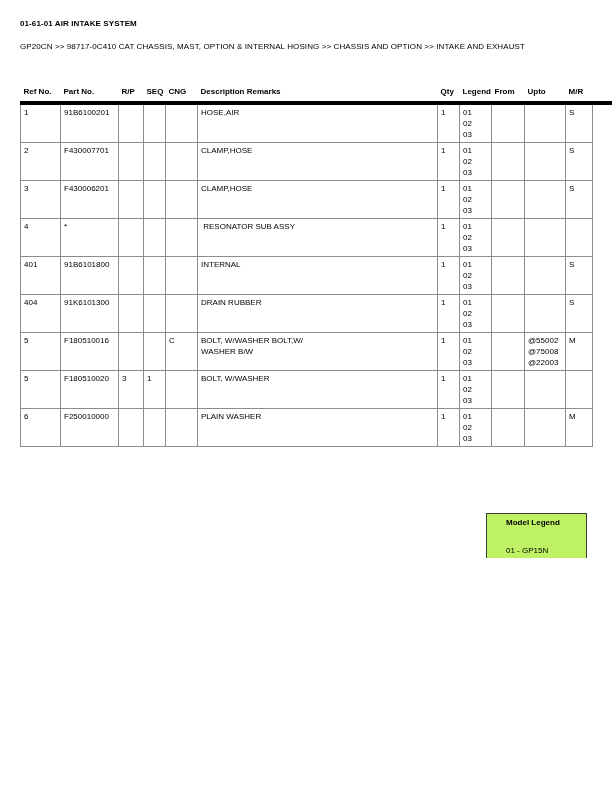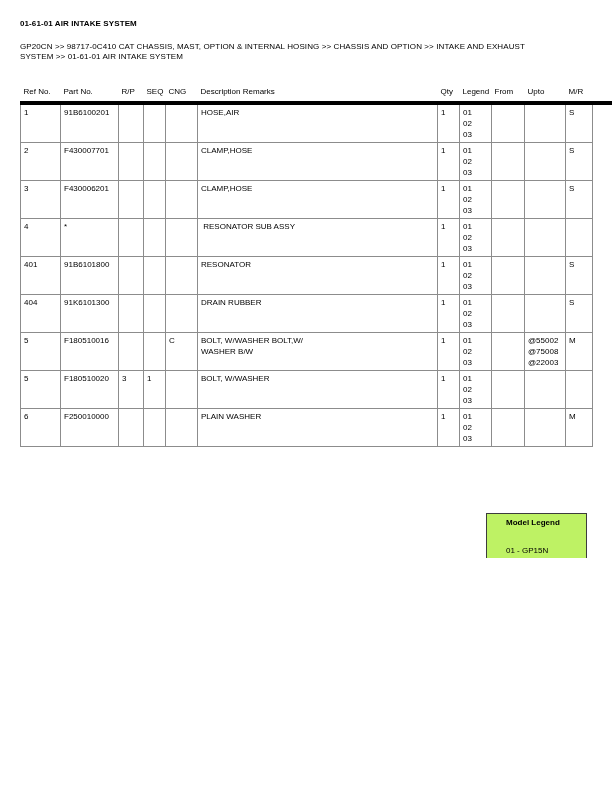--- a/index.html
+++ b/index.html
@@ -36,21 +36,21 @@
     top: 85px;
     width: 572px;
     border-collapse: collapse;
     table-layout: fixed;
     font-size: 8px;
   }
   .parts-table th {
     text-align: left;
     vertical-align: bottom;
     font-size: 8px;
-    font-weight: normal;
+    font-weight: bold;
     line-height: 9px;
     padding: 2px 3px 5px 3px;
     border: none;
     border-bottom: 4px solid #000;
     white-space: nowrap;
     overflow: visible;
   }
   .parts-table td {
     vertical-align: top;
     border: 1px solid #8c8c8c;
@@ -82,21 +82,20 @@
 </style>
 </head>
 <body>
 
 <div class="page">
 
   <div class="doc-title">01-61-01 AIR INTAKE SYSTEM</div>
 
   <div class="breadcrumb">
     <div>GP20CN &gt;&gt; 98717-0C410 CAT CHASSIS, MAST, OPTION &amp; INTERNAL HOSING &gt;&gt; CHASSIS AND OPTION &gt;&gt; INTAKE AND EXHAUST</div>
-    <div>SYSTEM &gt;&gt; 01-61-01 AIR INTAKE SYSTEM</div>
   </div>
 
   <table class="parts-table">
     <colgroup>
       <col style="width:40px">
       <col style="width:58px">
       <col style="width:25px">
       <col style="width:22px">
       <col style="width:32px">
       <col style="width:240px">
@@ -232,21 +231,21 @@
           <td>
             <div>401</div>
           </td>
           <td>
             <div>91B6101800</div>
           </td>
           <td></td>
           <td></td>
           <td></td>
           <td>
-            <div>RESONATOR</div>
+            <div>INTERNAL</div>
           </td>
           <td>
             <div>1</div>
           </td>
           <td>
             <div>01</div>
             <div>02</div>
             <div>03</div>
           </td>
           <td></td>

